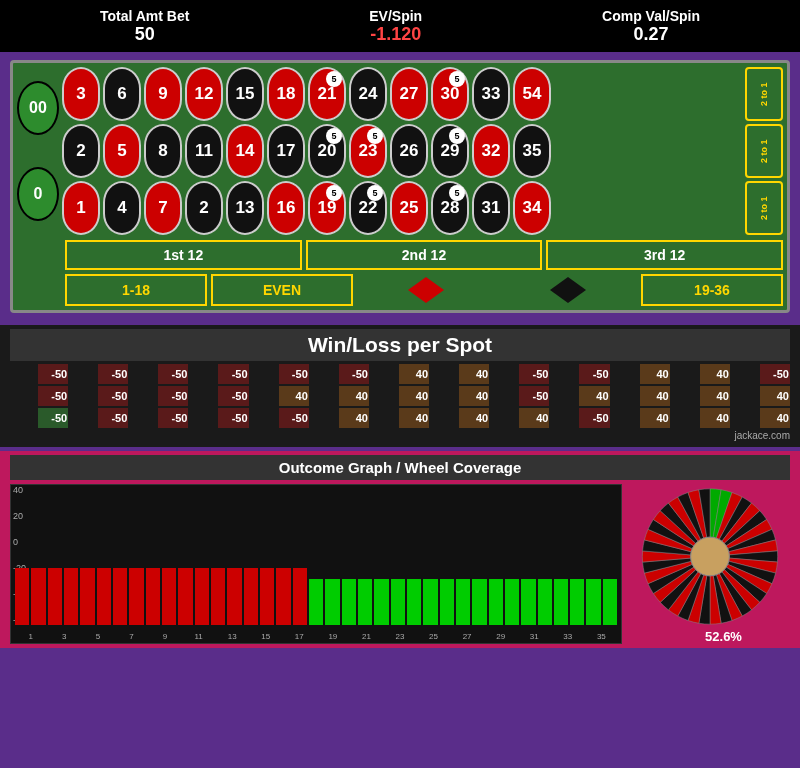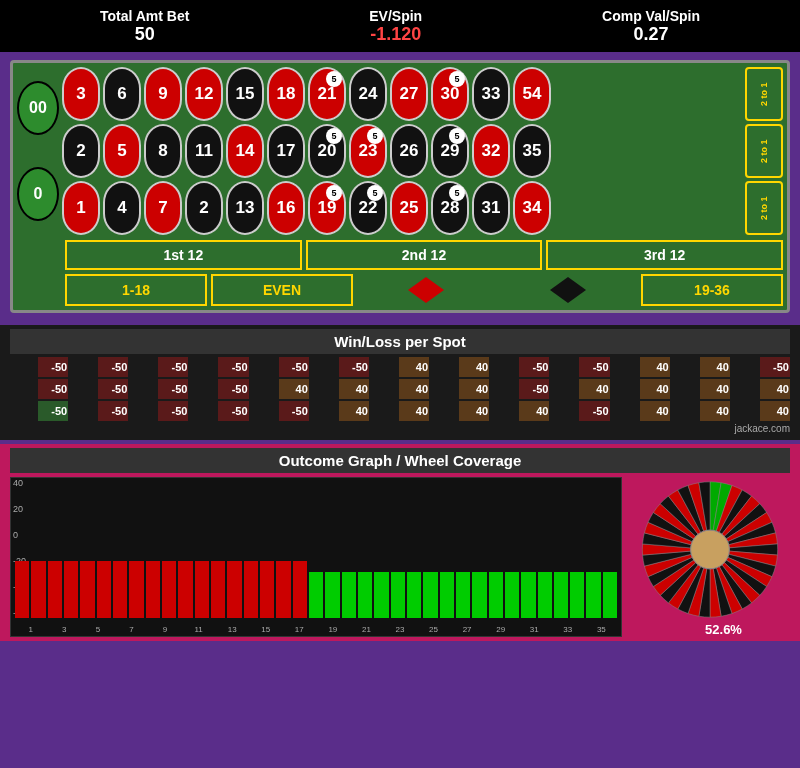--- a/index.html
+++ b/index.html
@@ -204,21 +204,21 @@
 
     
     #winloss-section {
       background: #1a1a1a;
       margin: 6px 0 0 0;
       padding: 4px 10px 4px 10px;
     }
     #winloss-title {
       color: #fff;
       text-align: center;
-      font-size: 15px;
+      font-size: 21px;
       font-weight: bold;
       padding: 4px 0;
       background: #333;
       margin-bottom: 3px;
     }
     #winloss-grid {
       display: grid;
       grid-template-columns: repeat(13, 1fr);
       gap: 2px;
       background: #1a1a1a;

